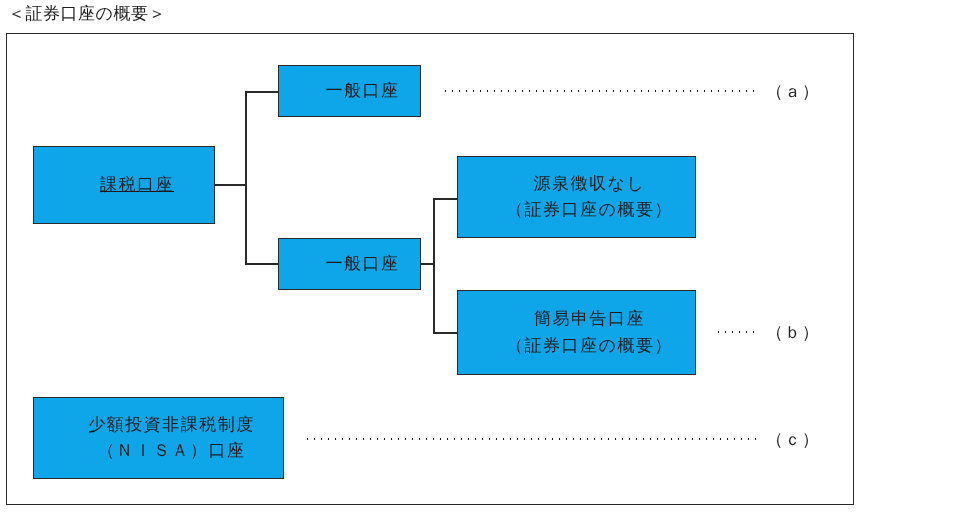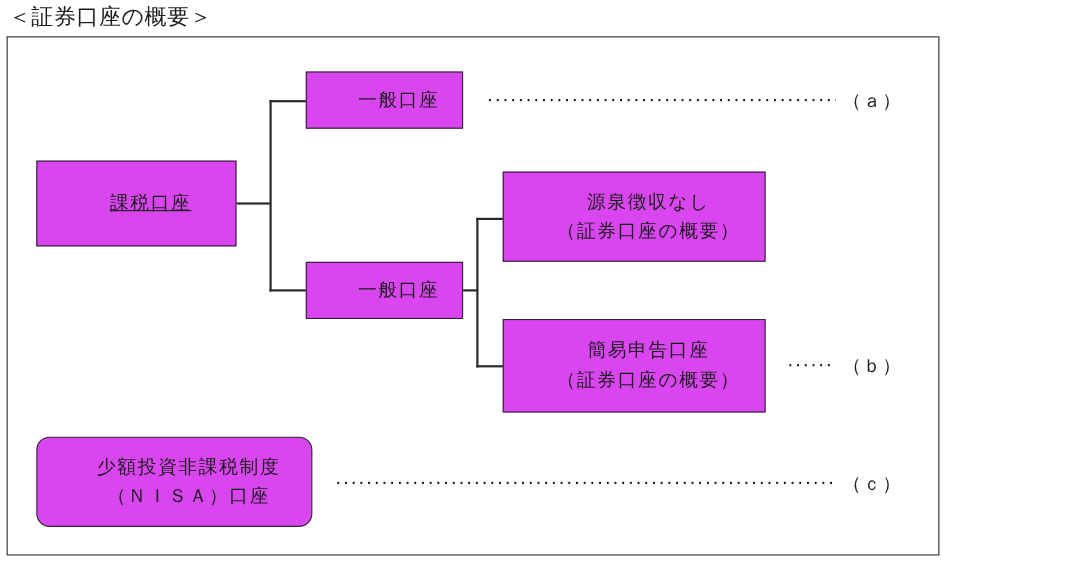--- a/index.html
+++ b/index.html
@@ -18,21 +18,21 @@
     height: 514px;
     background: #ffffff;
     overflow: hidden;
   }
 
   
   #diagram-title {
     position: absolute;
     left: 8px;
     top: 2px;
-    font-size: 20px;
+    font-size: 17px;
     letter-spacing: 0.5px;
     color: #1b1b1b;
     white-space: nowrap;
   }
 
   
   #outer-frame {
     position: absolute;
     left: 6px;
     top: 33px;
@@ -41,41 +41,41 @@
     border: 1.6px solid #2a2a2a;
     box-sizing: border-box;
     background: #ffffff;
   }
 
   
   .node-box {
     position: absolute;
     box-sizing: border-box;
     border: 1.6px solid #2a2a2a;
-    background: #d946ef;
+    background: #0ea5e9;
     display: flex;
     flex-direction: column;
     align-items: center;
     justify-content: center;
     text-align: center;
     font-size: 17px;
     line-height: 1.55;
     letter-spacing: 1.5px;
     color: #1b1b1b;
     padding-left: 26px;
   }
   .node-box .line2 { display: block; }
 
   
   #box-taxable      { left: 32px;  top: 145px; width: 182px; height: 78px; text-decoration: underline; }
   #box-general      { left: 277px; top: 64px;  width: 143px; height: 52px; }
   #box-specific     { left: 277px; top: 237px; width: 143px; height: 52px; }
   #box-no-withhold  { left: 456px; top: 155px; width: 239px; height: 82px; }
   #box-withhold     { left: 456px; top: 289px; width: 239px; height: 85px; }
-  #box-nisa         { left: 32px;  top: 396px; width: 251px; height: 82px; border-radius: 12px; }
+  #box-nisa         { left: 32px;  top: 396px; width: 251px; height: 82px; }
 
   
   .conn {
     position: absolute;
     background: #2a2a2a;
   }
   .conn.h { height: 1.6px; }
   .conn.v { width: 1.6px; }
 
   

